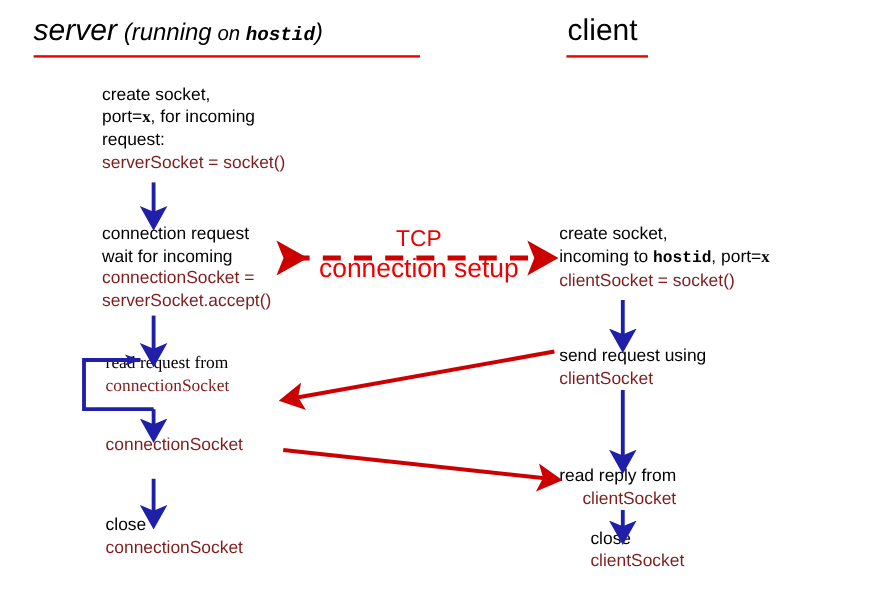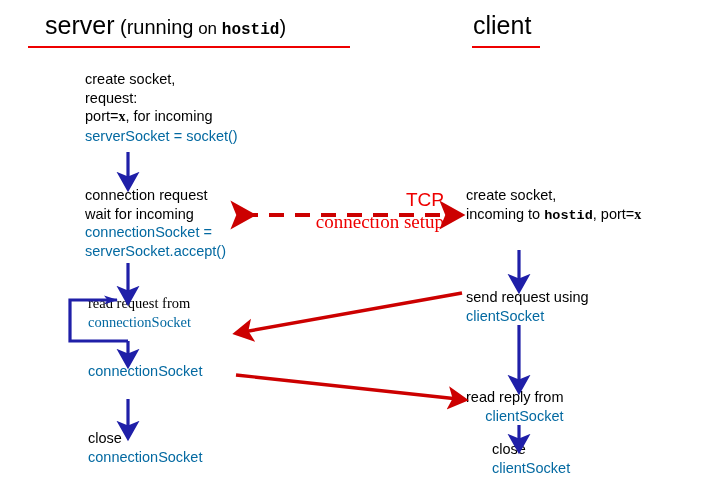--- a/index.html
+++ b/index.html
@@ -49,67 +49,66 @@
     background: #ee0000;
   }
   .blk {
     position: absolute;
     font-size: 14.5px;
     line-height: 18.5px;
     color: #000000;
     white-space: nowrap;
   }
   .blk .code {
-    color: #0369a1;
+    color: #7f1d1d;
   }
   .blk .mono {
     font-family: "Liberation Mono", monospace;
     font-weight: bold;
     font-size: 13.5px;
   }
   .blk .varx {
     font-family: "Liberation Serif", serif;
     font-weight: bold;
     font-size: 14px;
   }
   .mid-label {
     position: absolute;
     color: #ee0000;
     white-space: nowrap;
-    text-align: right;
+    text-align: center;
   }
   .mid-label .l1 {
     font-size: 19px;
     display: block;
   }
   .mid-label .l2 {
-    font-size: 19px;
+    font-size: 22px;
     display: block;
-    font-family: Liberation Serif, serif;
   }
 </style>
 </head>
 <body>
 
 <div id="canvas">
 
-  <div class="col-title" style="left:45px; top:12px;">
+  <div class="col-title" style="left:28px; top:12px;font-style:italic;">
     <span>server</span><span class="small">&nbsp;</span><span class="small">(</span><span class="small">running</span><span class="tiny">&nbsp;</span><span class="tiny">on</span><span class="tiny">&nbsp;</span><span class="mono">hostid</span><span class="small">)</span>
   </div>
   <div class="title-rule" style="left:28px; top:46px; width:322px;"></div>
 
   <div class="col-title" style="left:473px; top:12px;text-align:right;">
     <span>client</span>
   </div>
   <div class="title-rule" style="left:472px; top:46px; width:68px;"></div>
 
   <div class="blk" style="left:85px; top:70px;">
     <div>create socket,</div>
+    <div><span>port=</span><span class="varx">x</span><span>, for incoming</span></div>
     <div>request:</div>
-    <div><span>port=</span><span class="varx">x</span><span>, for incoming</span></div>
     <div class="code">serverSocket = socket()</div>
   </div>
 
   <div class="blk" style="left:85px; top:186px;">
     <div>connection request</div>
     <div>wait for incoming</div>
     <div class="code">connectionSocket =</div>
     <div class="code">serverSocket.accept()</div>
   </div>
 
@@ -123,20 +122,21 @@
   </div>
 
   <div class="blk" style="left:88px; top:429px;">
     <div>close</div>
     <div class="code">connectionSocket</div>
   </div>
 
   <div class="blk" style="left:466px; top:186px;">
     <div>create socket,</div>
     <div><span>incoming to </span><span class="mono">hostid</span><span>, port=</span><span class="varx">x</span></div>
+    <div class="code">clientSocket = socket()</div>
   </div>
 
   <div class="blk" style="left:466px; top:288px;">
     <div>send request using</div>
     <div class="code">clientSocket</div>
   </div>
 
   <div class="blk" style="left:466px; top:388px;text-align:right;">
     <div>read reply from</div>
     <div class="code">clientSocket</div>

